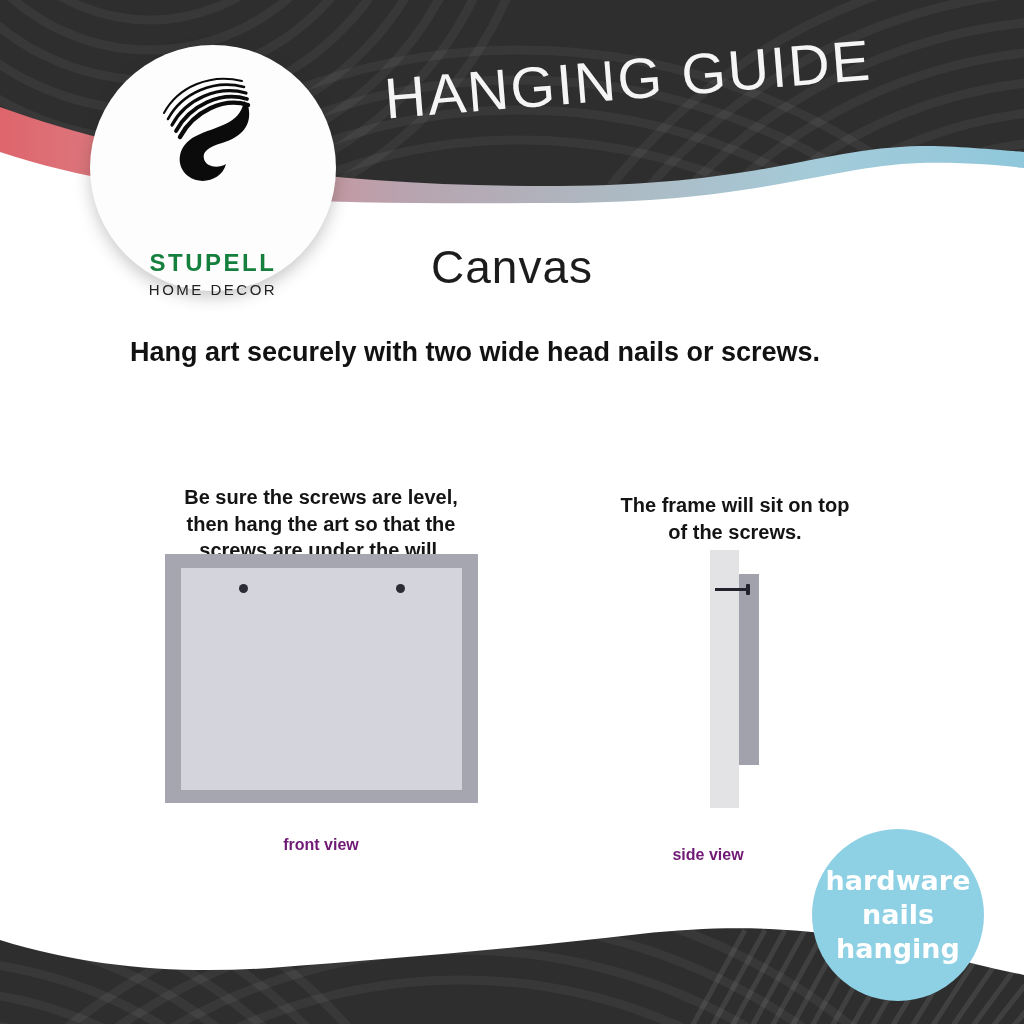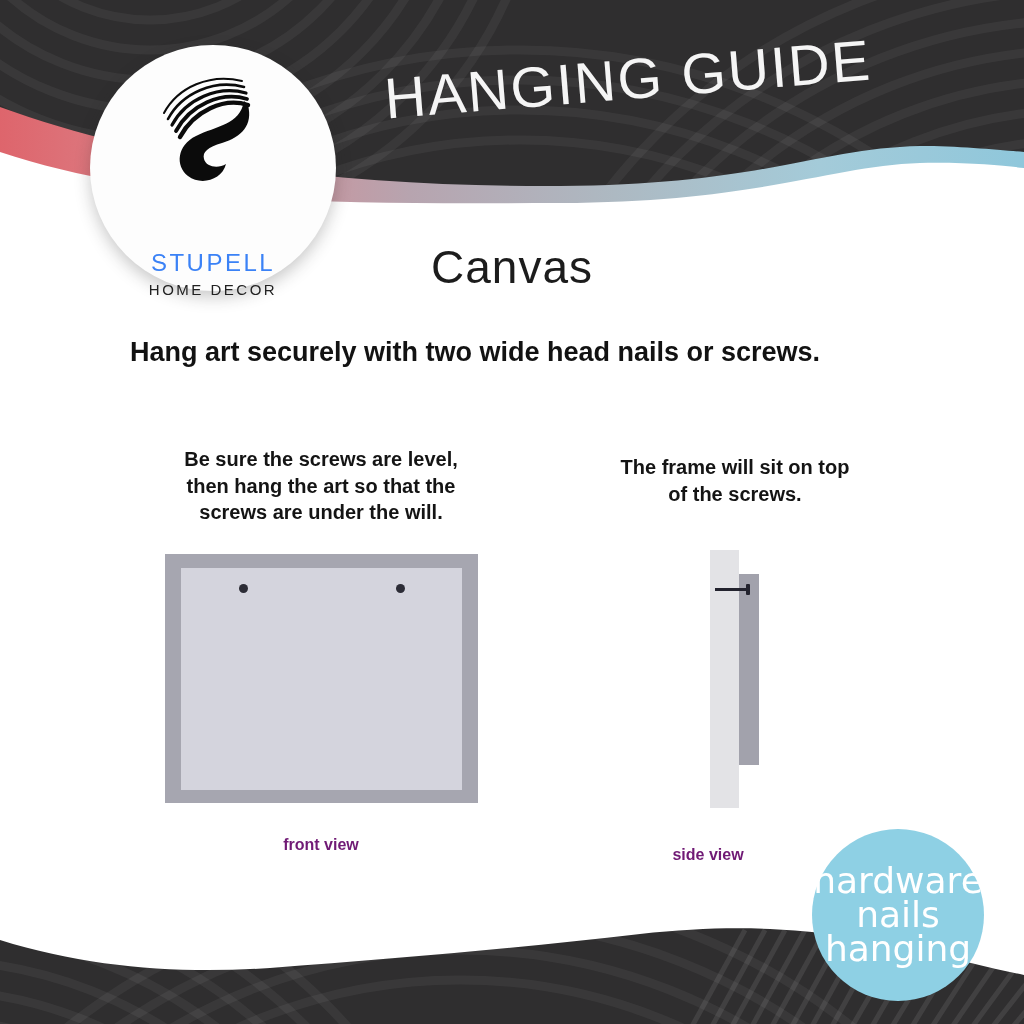--- a/index.html
+++ b/index.html
@@ -21,37 +21,37 @@
 
   
   .logo-circle{
     position:absolute;left:90px;top:45px;width:246px;height:246px;
     background:#fdfdfd;border-radius:50%;
     box-shadow:0 6px 16px rgba(40,40,40,.25);
   }
   .logo-swirl{position:absolute;left:68px;top:28px;}
   .brand-name{
     position:absolute;left:0;top:204px;width:246px;text-align:center;
-    font-size:24px;letter-spacing:2.5px;color:#3b82f6;font-weight:400;
+    font-size:24px;letter-spacing:2.5px;color:#15803d;font-weight:700;
   }
   .brand-tagline{
     position:absolute;left:0;top:236px;width:246px;text-align:center;
     font-size:15px;letter-spacing:2.5px;color:#222;font-weight:400;
   }
 
   .section-title{
     position:absolute;left:0;top:240px;width:1024px;text-align:center;
     font-size:46px;font-weight:400;letter-spacing:1px;color:#1c1c1c;
   }
   .subtitle{
     position:absolute;left:0;top:337px;width:950px;text-align:center;
     font-size:27px;font-weight:700;color:#121212;
   }
 
-  .instruction{position:absolute;text-align:center;font-weight:700;color:#141414;}
+  .instruction{position:absolute;text-align:center;font-weight:700;color:#141414;margin-top:38px;}
   .instruction .line{display:block;}
   .front-instruction{left:121px;top:446px;width:400px;font-size:20px;line-height:26.5px;}
   .side-instruction{left:585px;top:454px;width:300px;font-size:20px;line-height:27px;}
 
   
   .front-view{position:absolute;left:165px;top:554px;width:313px;height:249px;background:#a6a6b0;}
   .front-canvas{position:absolute;left:16px;top:14px;right:16px;bottom:13px;background:#d4d4dd;}
   .screw{position:absolute;width:9px;height:9px;border-radius:50%;background:#2c2c36;top:30px;}
   .screw.left{left:74px;}
   .screw.right{left:231px;}
@@ -64,21 +64,21 @@
   .nail-head{position:absolute;left:36px;top:34px;width:4px;height:11px;background:#23232e;border-radius:1px;}
 
   .caption{position:absolute;text-align:center;font-size:16px;font-weight:700;color:#701a75;}
   .front-caption{left:221px;top:836px;width:200px;}
   .side-caption{left:608px;top:846px;width:200px;}
 
   
   .hw-badge{
     position:absolute;left:812px;top:829px;width:172px;height:172px;border-radius:50%;
     background:#8ed0e4;color:#ffffff;text-align:center;
-    font-family:"DejaVu Sans",sans-serif;font-size:36px;line-height:34px;font-weight:400;
+    font-family:"DejaVu Sans",sans-serif;font-size:27px;line-height:34px;font-weight:700;
     display:flex;flex-direction:column;justify-content:center;
   }
 </style>
 </head>
 <body>
 
 <div class="stage">
 
   <svg class="band top-band" width="1024" height="235" viewBox="0 0 1024 235">
     <defs>

